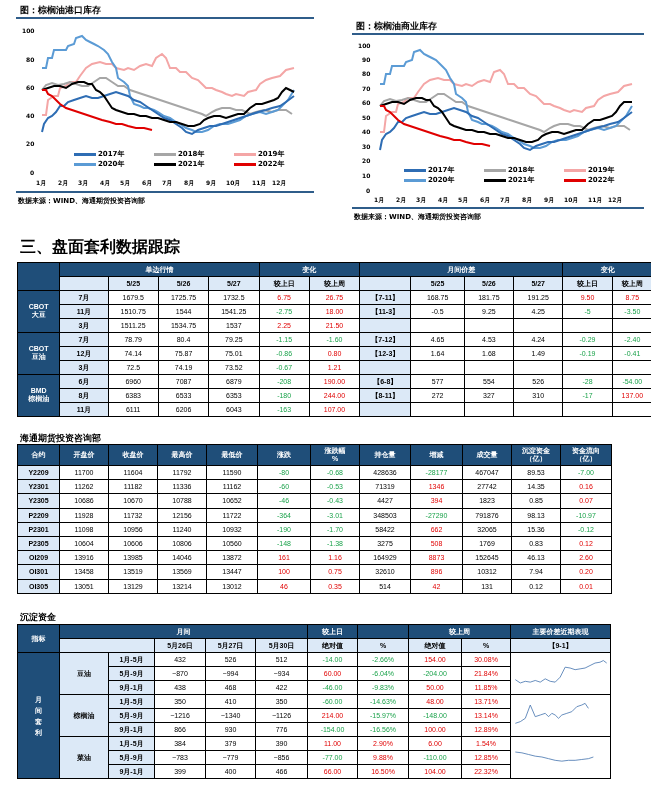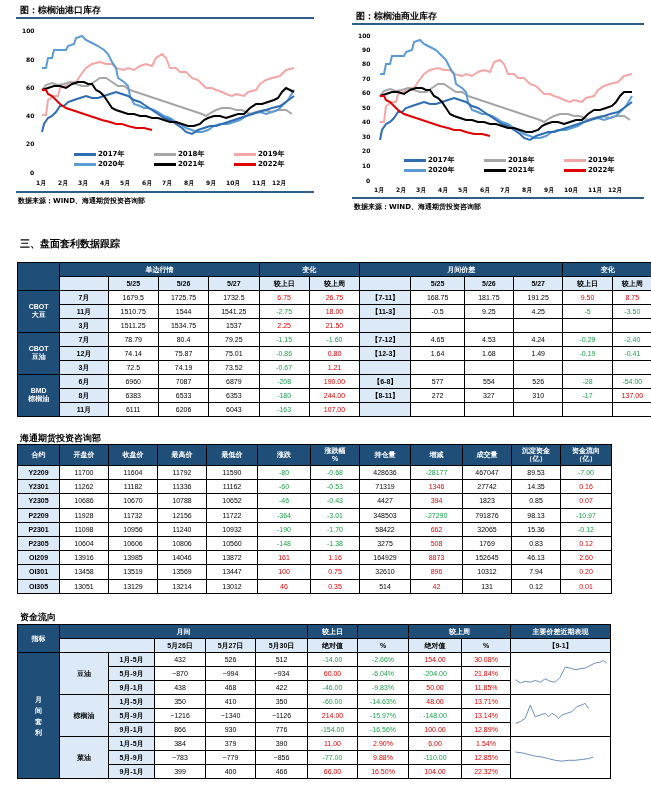--- a/index.html
+++ b/index.html
@@ -1,21 +1,21 @@
 <!DOCTYPE html>
 <html><head>
 <meta charset="utf-8">
 <style>
 *{box-sizing:border-box;margin:0;padding:0}
 body{width:651px;height:791px;background:#fff;font-family:"DejaVu Sans",sans-serif;color:#000;position:relative;overflow:hidden}
 .abs{position:absolute}
 .chart-title{font-size:9px;font-weight:bold;}
 .chart-rule{height:2px;background:#2f5d8a}
 .src{font-size:7px;font-weight:bold}
-.section-title{font-size:10px;font-weight:bold}
+.section-title{font-size:16px;font-weight:bold}
 .sub-title{font-size:9px;font-weight:bold}
 table{border-collapse:collapse;table-layout:fixed;font-family:"Liberation Sans",sans-serif}
 td,th{border:1px solid #000;text-align:center;font-size:7px;padding:0;white-space:nowrap;overflow:hidden}
 .hd{background:#1f4e79;color:#fff;font-weight:bold}
 .lb{background:#dce9f7;font-weight:bold}
 .red{color:#e00000}
 .grn{color:#1aa24a}
 .legend-item{position:absolute;font-size:7px;font-weight:bold;display:flex;align-items:center;gap:2px}
 .legend-line{display:inline-block;width:22px;height:3px}
 </style>
@@ -78,21 +78,21 @@
       <span>2021年</span>
     </div>
   <div class="legend-item" style="left:218px;top:159px">
       <span class="legend-line" style="background:#e00000"></span>
       <span>2022年</span>
     </div>
   <div class="chart-rule abs" style="left:0;top:191px;width:298px"></div>
   <div class="src abs" style="left:2px;top:196px">数据来源：WIND、海通期货投资咨询部</div>
 </div>
 
-<div class="abs" style="left:352px;top:6px;width:300px;height:210px">
+<div class="abs" style="left:352px;top:16px;width:300px;height:210px">
   <div class="chart-title abs" style="left:4px;top:4px">图：棕榈油商业库存</div>
   <div class="chart-rule abs" style="left:0;top:17px;width:292px"></div>
   <svg class="abs" style="left:0;top:20px" width="300" height="170" viewBox="0 0 300 170">
     <g font-size="6" font-weight="bold" font-family="DejaVu Sans, sans-serif" fill="#000">
       <text x="6" y="12">100</text>
         <text x="10" y="26">90</text>
         <text x="10" y="40">80</text>
         <text x="10" y="55">70</text>
         <text x="10" y="69">60</text>
         <text x="10" y="84">50</text>
@@ -494,21 +494,21 @@
         <td class="red">0.35</td>
         <td>514</td>
         <td class="red">42</td>
         <td>131</td>
         <td>0.12</td>
         <td class="red">0.01</td>
       </tr>
     </tbody>
 </table>
 
-<div class="sub-title abs" style="left:20px;top:611px">资金流向</div>
+<div class="sub-title abs" style="left:20px;top:611px">沉淀资金</div>
 <table class="abs" id="t3" style="left:17px;top:624px;width:570px">
   <colgroup>
     <col style="width:42px">
       <col style="width:49px">
       <col style="width:46px">
       <col style="width:51px">
       <col style="width:50px">
       <col style="width:52px">
       <col style="width:50px">
       <col style="width:51px">

